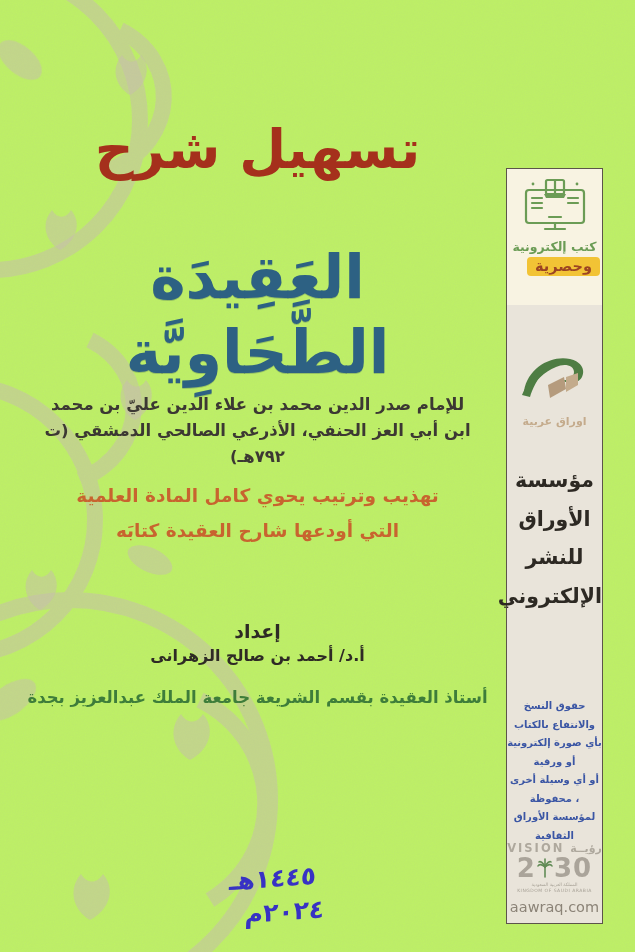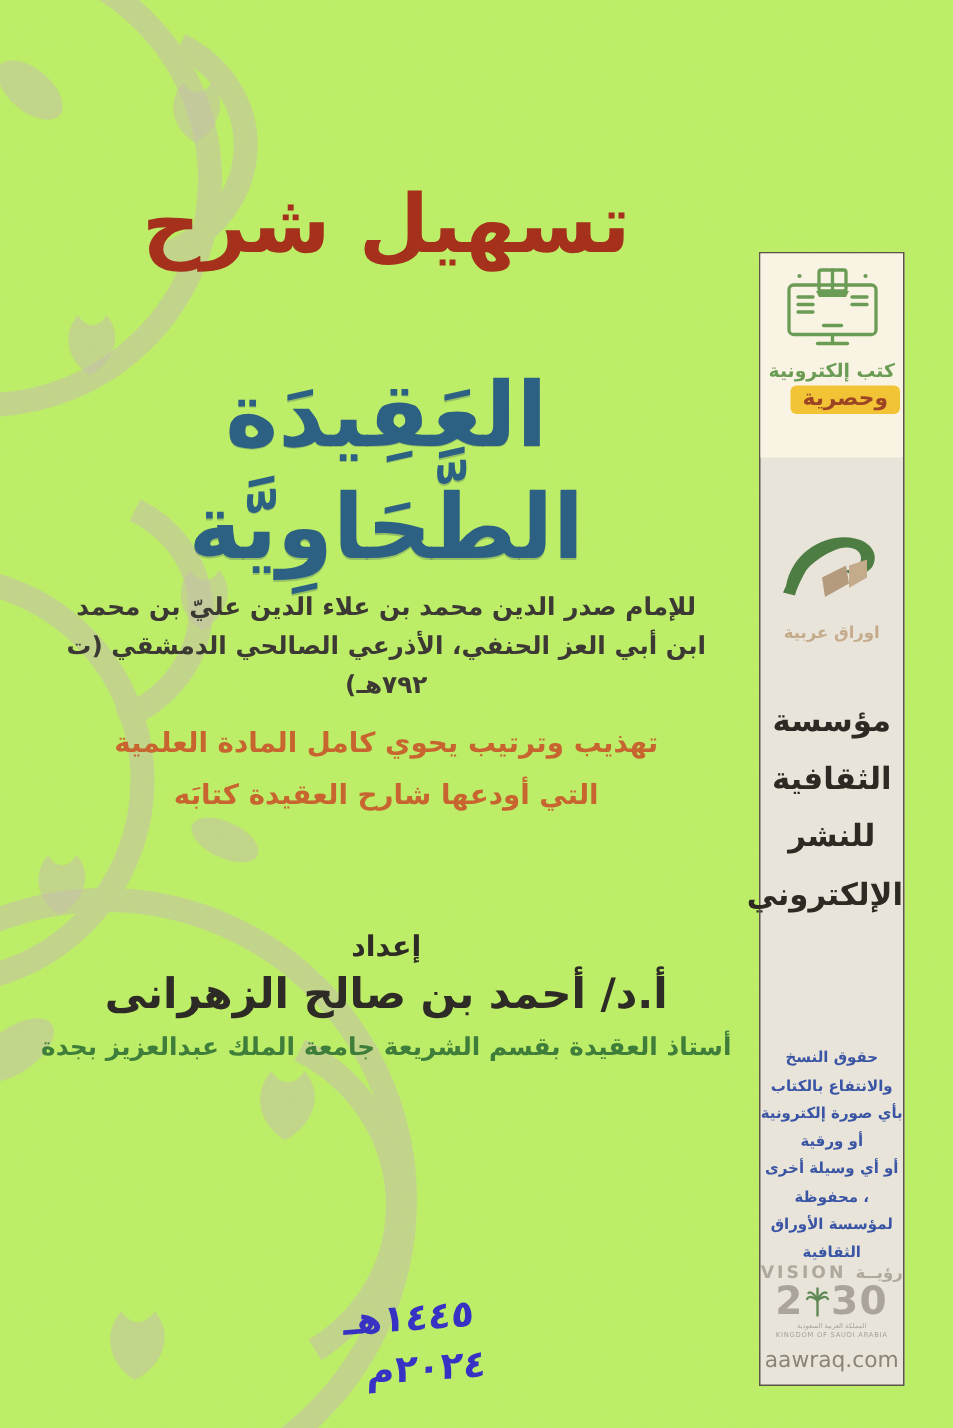--- a/index.html
+++ b/index.html
@@ -32,21 +32,21 @@
     font-size:16.5px;font-weight:bold;color:#3c3833;
     line-height:26px;
   }
   .tagline{
     position:absolute;left:0;top:478px;width:100%;
     font-size:18.5px;font-weight:bold;color:#c8642f;
     line-height:35px;
   }
   .prepared{position:absolute;left:0;top:620px;width:100%;color:#2e2a25;}
   .prepared .label{font-size:19px;font-weight:bold;}
-  .prepared .name{font-size:28px;font-weight:bold;margin-top:4px;}
+  .prepared .name{font-size:16px;font-weight:bold;margin-top:4px;}
   .preparer-title{
     position:absolute;left:0;top:688px;width:100%;
     font-size:16.5px;font-weight:bold;color:#3e7d3a;
   }
   .dates{
     position:absolute;left:212px;top:862px;width:120px;
     text-align:center;color:#3832c4;font-size:25px;font-weight:bold;
     transform:rotate(-4deg) skewX(-6deg);
     line-height:34px;
   }
@@ -180,21 +180,21 @@
         <path d="M6,40 C10,16 34,4 52,8 C62,10 68,18 64,26 C60,33 50,34 44,29 C50,30 56,27 56,21 C56,14 46,12 38,16 C26,21 16,30 12,42 Z" fill="#4e7d43"></path>
         <path d="M4,44 C8,34 16,24 26,18 C20,28 14,38 12,46 Z" fill="#4e7d43"></path>
         <path d="M30,34 l16,-8 l2,12 l-16,9 z" fill="#b59b7d"></path>
         <path d="M48,26 l12,-4 l0,12 l-12,7 z" fill="#c3ab8c"></path>
       </svg>
       <div class="awraq-caption">اوراق عربية</div>
     </div>
 
     <div class="publisher">
       <div>مؤسسة</div>
-      <div>الثقافية</div>
+      <div>الأوراق</div>
       <div>للنشر</div>
       <div>الإلكتروني</div>
     </div>
 
     <div class="copyright">
       <div>حقوق النسخ والانتفاع بالكتاب</div>
       <div>بأي صورة إلكترونية أو ورقية</div>
       <div>أو أي وسيلة أخرى ، محفوظة</div>
       <div>لمؤسسة الأوراق الثقافية</div>
     </div>

